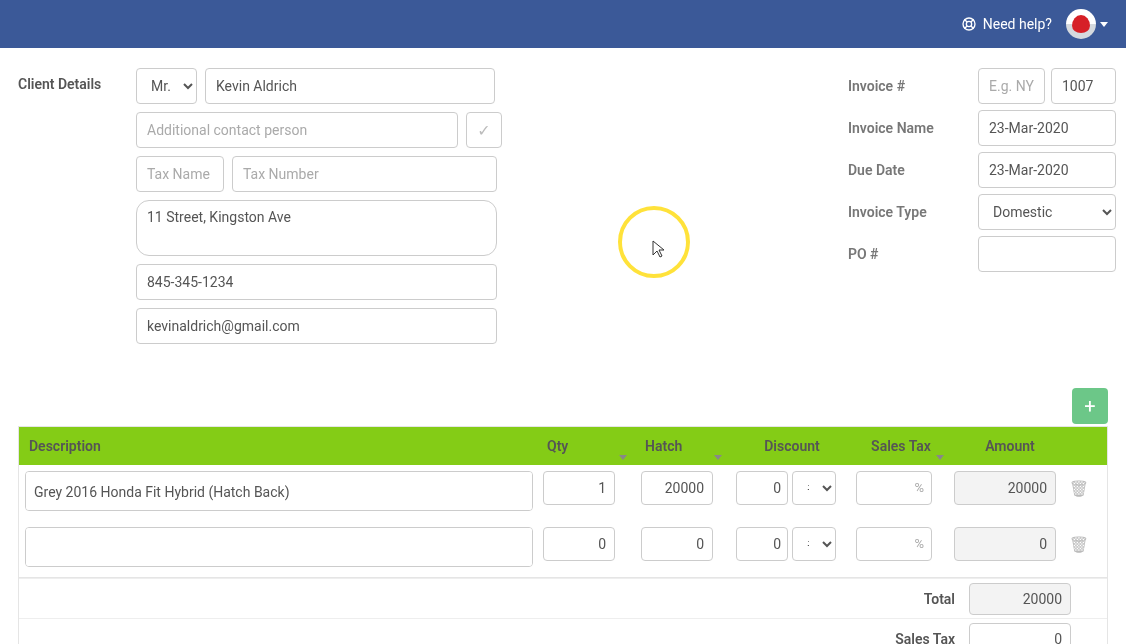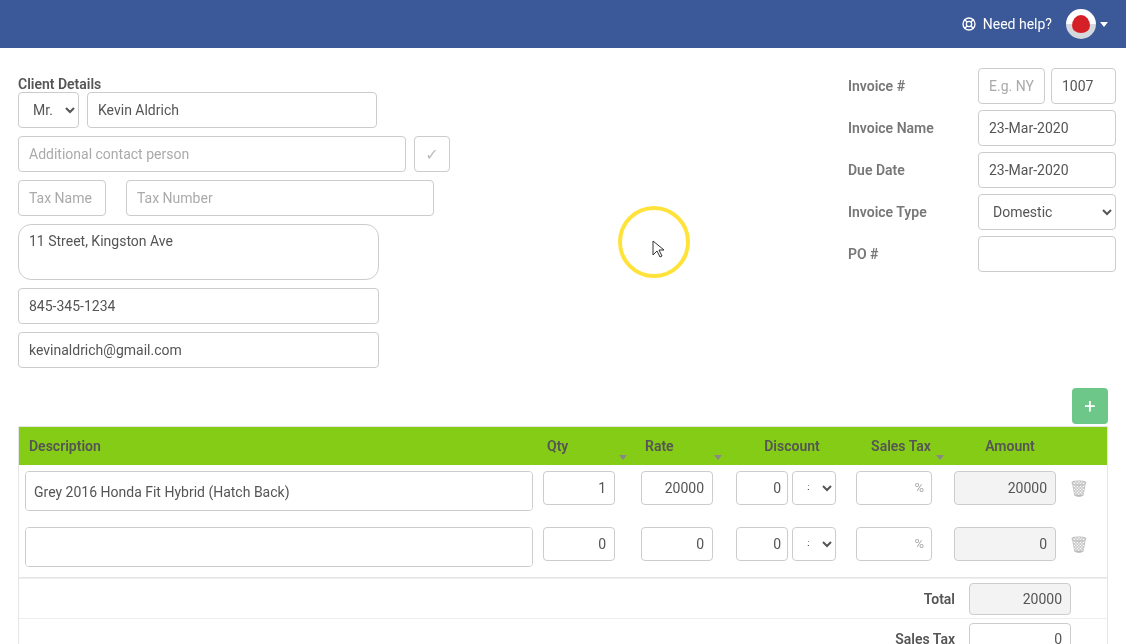--- a/index.html
+++ b/index.html
@@ -4,33 +4,33 @@
 <style>
   * { box-sizing: border-box; margin:0; padding:0; font-family: -apple-system, "Segoe UI", Roboto, Arial, sans-serif; }
   body { width:1126px; height:644px; background:#ffffff; overflow:hidden; position:relative;}
   .topbar { background:#3b5998; height:48px; display:flex; align-items:center; justify-content:flex-end; padding:0 18px; color:#fff; font-size:14px;}
   .help { display:flex; align-items:flex-end; gap:6px; margin-right:14px; cursor:pointer;}
   .help svg { width:16px; height:16px;}
   .avatar-wrap { display:flex; align-items:center; gap:4px; cursor:pointer;}
   .avatar { width:30px; height:30px; border-radius:50%; background:linear-gradient(#fff 0 50%, #d5d9de 50% 100%); display:flex; align-items:center; justify-content:center;}
   .avatar-inner { width:18px; height:18px; border-radius:50% 50% 50% 50% / 60% 60% 40% 40%; background:#d62027; transform:rotate(0deg);}
   .page { padding:20px 18px 0 18px; position:relative;}
-  .row { display:flex;flex-direction:column; }
+  .row { display:flex; }
   .label { color:#555; font-size:14px; font-weight:600;}
   .form-col { display:flex; flex-direction:column; gap:8px; }
   .line1 { display:flex; gap:8px;}
   select, input[type=text], .input { border:1px solid #ccc; border-radius:4px; height:36px; font-size:14px; padding:0 10px; color:#555;}
   select { background:#fff;}
   .salut { width:61px;}
   .name { width:290px;}
-  .contact { width:388px;}
+  .contact { width:322px;}
   .check-btn { width:36px; height:36px; border:1px solid #ccc; border-radius:4px; background:#fff; display:flex; align-items:center; justify-content:center; color:#bbb; cursor:pointer;}
-  .taxline { display:flex; gap:20px;}
+  .taxline { display:flex; gap:8px;}
   .taxname { width:88px;}
-  .taxnum { width:308px;}
+  .taxnum { width:265px;}
   textarea.addr { width:361px; height:56px; border:1px solid #ccc; border-radius:13px; font-size:14px; padding:8px 10px; color:#555; font-family:inherit; resize:none;}
   .phone, .email { width:361px;}
   .right-group { position:absolute; top:20px; right:10px;}
   .rg-row { display:flex; align-items:center; margin-bottom:6px;}
   .rg-label { width:130px; color:#777; font-size:14px; font-weight:600;}
   .rg-fields { display:flex; gap:6px;}
   .inv-prefix { width:67px;}
   .inv-no { width:65px; text-align:left;}
   .date-in { width:138px;}
   .typesel { width:138px;}
@@ -159,21 +159,21 @@
   </div>
 
   <div class="add-row-btn">
     <span>+</span>
   </div>
 
   <div class="grid">
     <div class="ghead">
       <div class="gh-desc">Description</div>
       <div class="gh-qty"><span>Qty</span><span class="caret-sm"></span></div>
-      <div class="gh-rate"><span>Rate</span><span class="caret-sm"></span></div>
+      <div class="gh-rate"><span>Hatch</span><span class="caret-sm"></span></div>
       <div class="gh-disc">Discount</div>
       <div class="gh-tax"><span>Sales Tax</span><span class="caret-sm" style="right:6px;"></span></div>
       <div class="gh-amt">Amount</div>
       <div class="gh-del"></div>
     </div>
 
     <div class="grow">
       <div class="cell c-desc"><textarea class="desc-in" style="">Grey 2016 Honda Fit Hybrid (Hatch Back)</textarea></div>
       <div class="cell c-qty"><input class="num-in" value="1" style=""></div>
       <div class="cell c-rate"><input class="num-in" value="20000" style=""></div>

